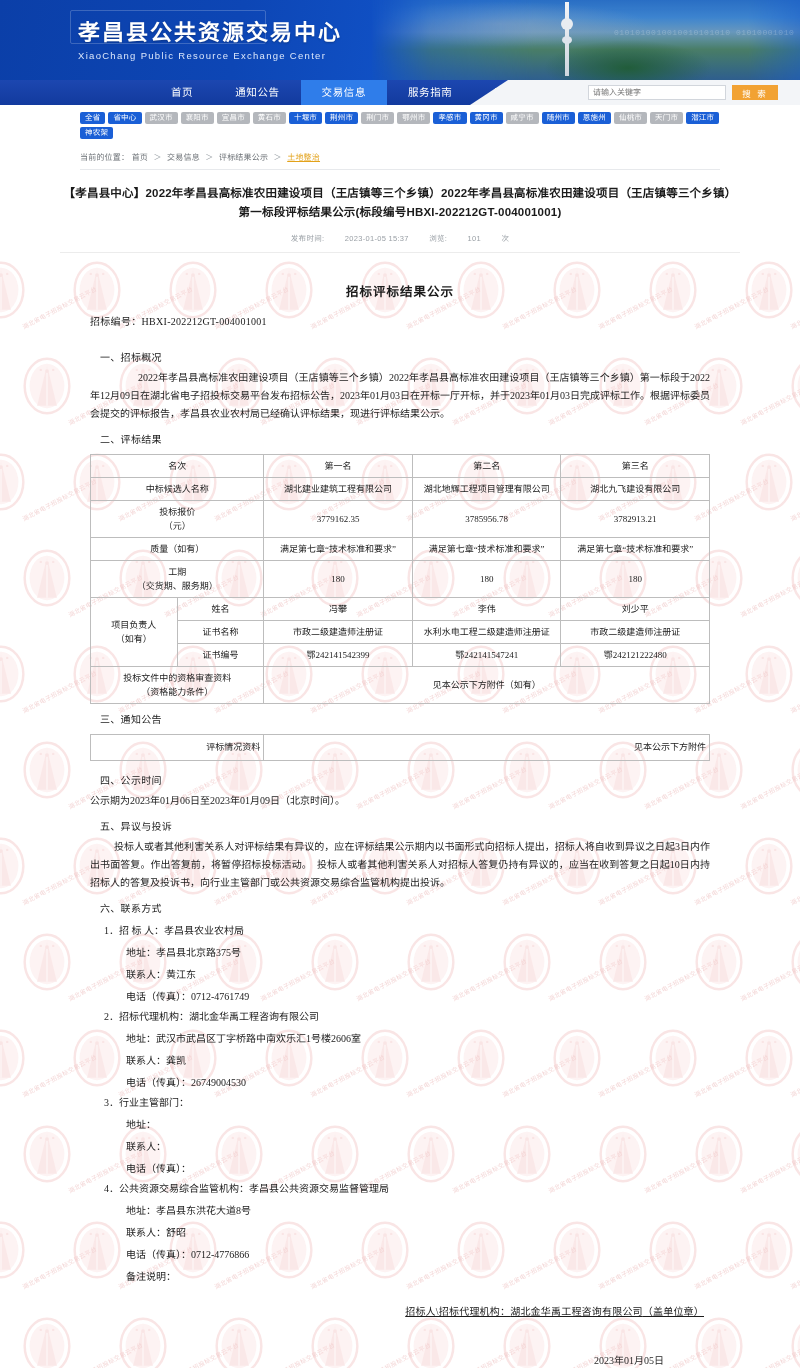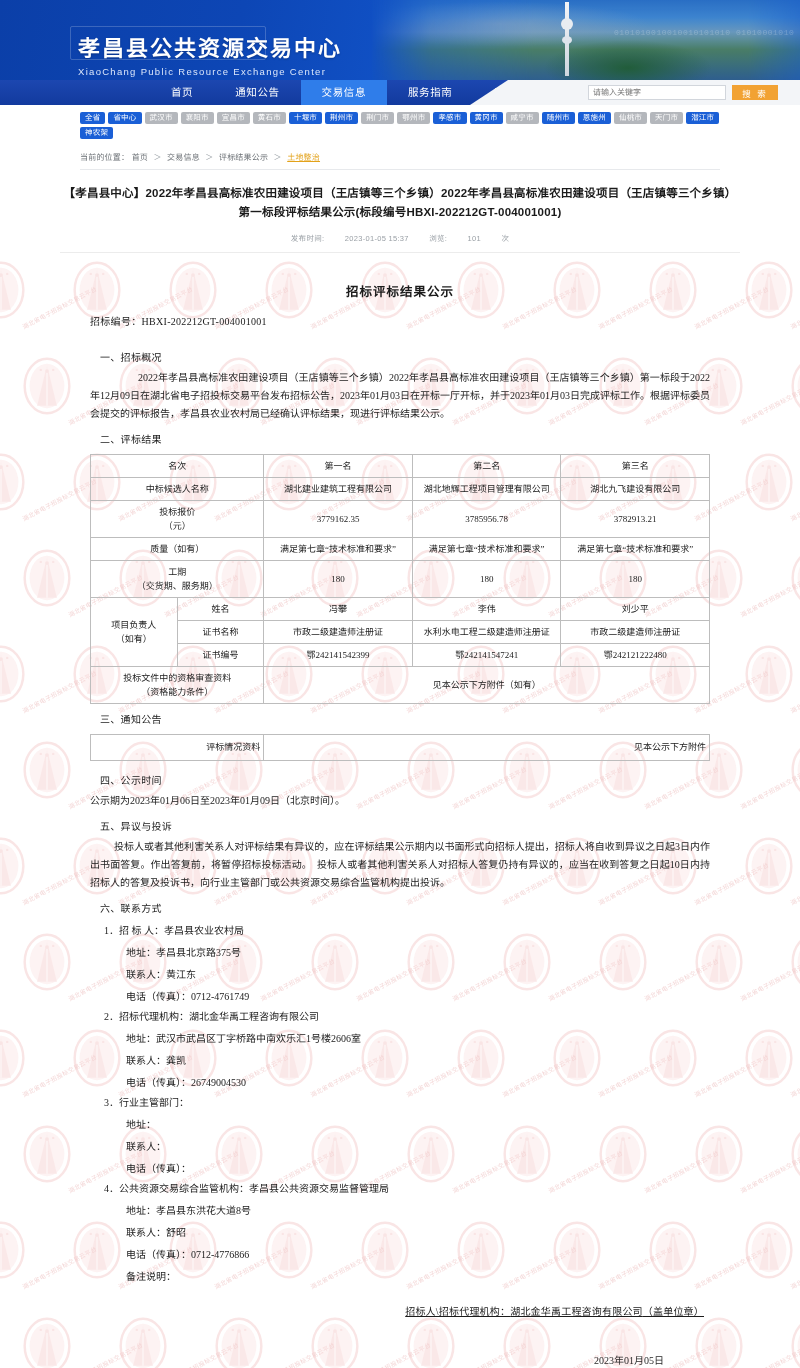--- a/index.html
+++ b/index.html
@@ -37,21 +37,21 @@
   }
   .tv-tower::after{
     content:""; position:absolute; left:-3px; top:34px; width:10px; height:8px;
     border-radius:50%; background:#dfe5ec;
   }
   .binary-deco{
     position:absolute; right:6px; top:28px; width:180px; color:rgba(255,255,255,0.22);
     font-family:"Liberation Mono","DejaVu Sans Mono",monospace; font-size:8px; line-height:9px;
     letter-spacing:.5px; text-align:right; white-space:nowrap; overflow:hidden;
   }
-  .brand { position: absolute; left: 78px; top: 30px; }
+  .brand { position: absolute; left: 78px; top: 14px; }
   .brand-cn {
     color:#ffffff; font-size:22px; font-weight:bold; letter-spacing:2px;
     text-shadow:0 1px 2px rgba(0,0,0,.25);
   }
   .brand-en {
     color:#dbe7fb; font-size:9.5px; letter-spacing:1.3px; margin-top:4px;
   }
   .brand-box{
     position:absolute; left:-8px; top:-4px; width:196px; height:34px;
     border:1px solid rgba(255,255,255,.20); border-radius:2px;

